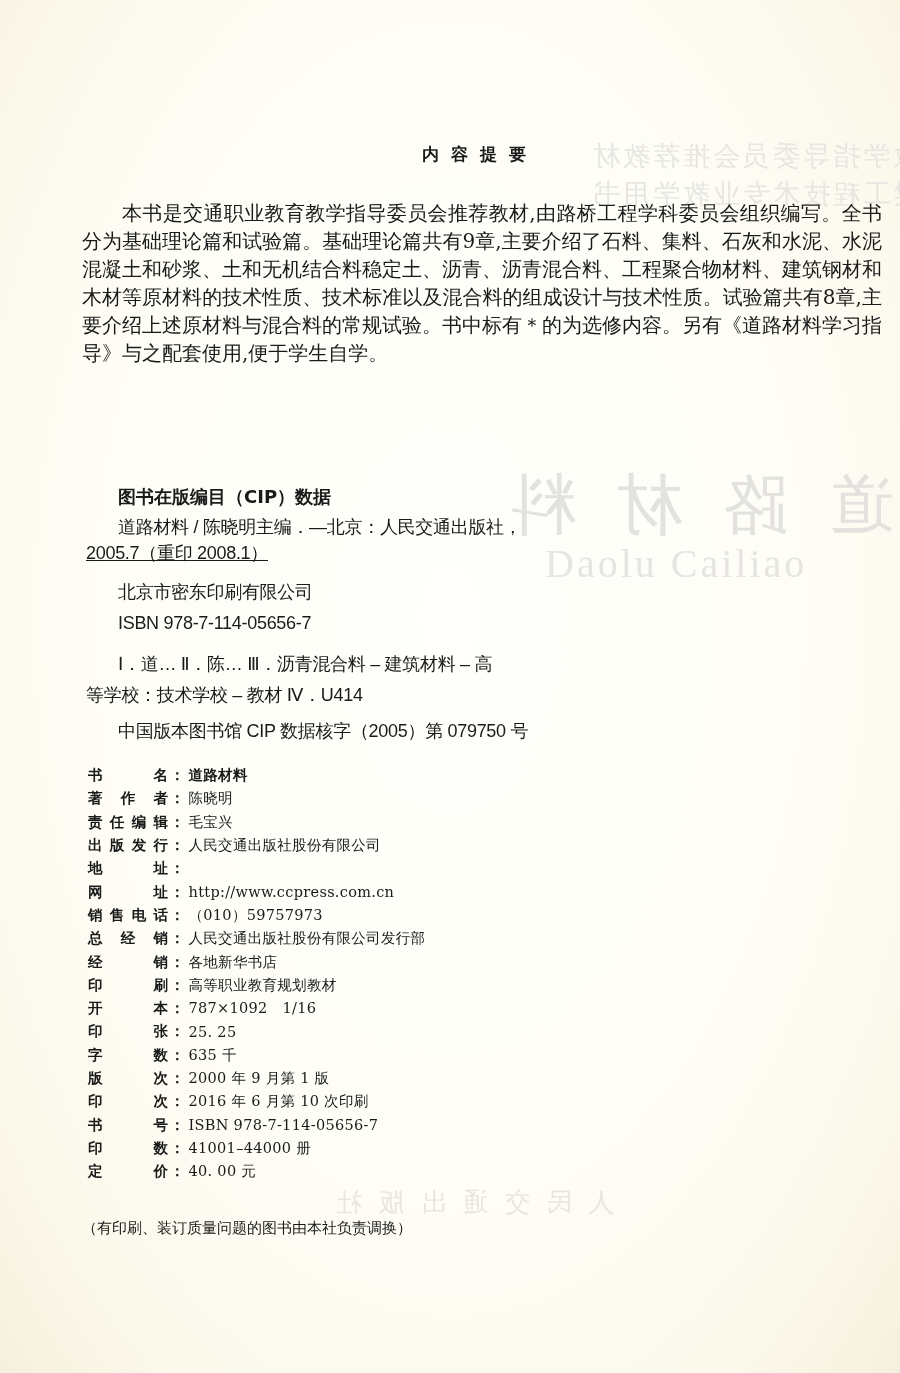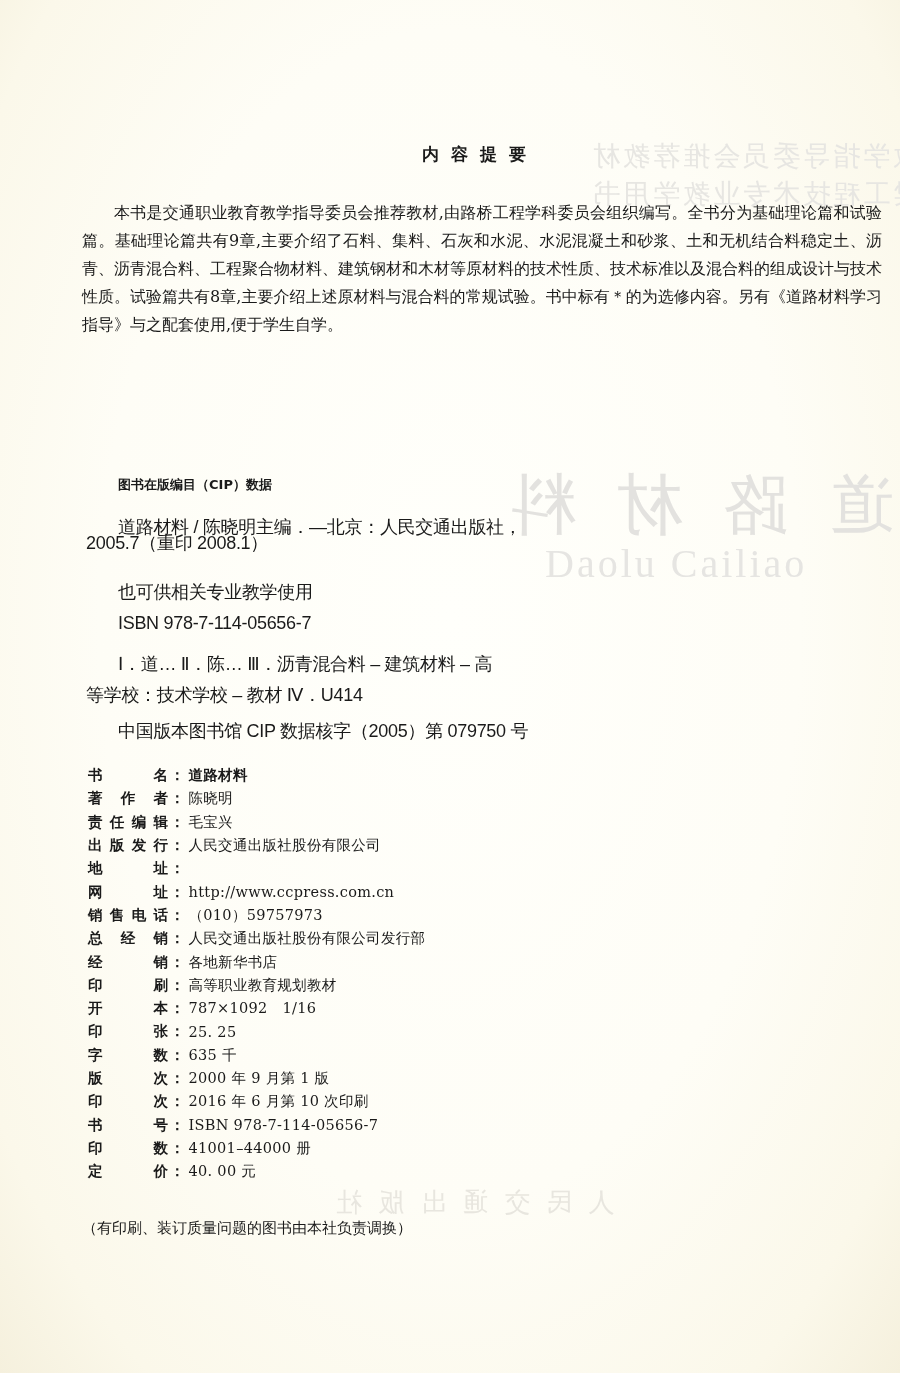--- a/index.html
+++ b/index.html
@@ -43,43 +43,43 @@
       font-family: "DejaVu Sans", sans-serif;
       font-weight: bold;
       font-size: 17px;
       letter-spacing: 12px;
     }
     .synopsis {
       position: absolute;
       left: 82px;
       top: 199px;
       width: 800px;
-      font-size: 16px;
+      font-size: 20px;
       line-height: 28px;
       text-align: justify;
     }
     .synopsis p {
       margin: 0;
       text-indent: 2em;
     }
     .cip {
       position: absolute;
       left: 82px;
       top: 468px;
       width: 560px;
       font-family: "Liberation Sans", sans-serif;
       font-size: 18px;
     }
     .cip-title {
       position: absolute;
       left: 36px;
-      top: 8px;
+      top: 17px;
       font-weight: bold;
       font-family: "DejaVu Sans", sans-serif;
-      font-size: 13px;
+      font-size: 18px;
       white-space: nowrap;
     }
     .cip-line {
       position: absolute;
       white-space: nowrap;
       letter-spacing: -0.3px;
     }
     .details {
       position: absolute;
       left: 88px;
@@ -130,22 +130,22 @@
   <div class="ghost g5">人民交通出版社</div>
 
   <div class="heading">内容提要</div>
   <div class="synopsis">
     <p>本书是交通职业教育教学指导委员会推荐教材,由路桥工程学科委员会组织编写。全书分为基础理论篇和试验篇。基础理论篇共有9章,主要介绍了石料、集料、石灰和水泥、水泥混凝土和砂浆、土和无机结合料稳定土、沥青、沥青混合料、工程聚合物材料、建筑钢材和木材等原材料的技术性质、技术标准以及混合料的组成设计与技术性质。试验篇共有8章,主要介绍上述原材料与混合料的常规试验。书中标有＊的为选修内容。另有《道路材料学习指导》与之配套使用,便于学生自学。</p>
   </div>
 
   <div class="cip">
     <div class="cip-title">图书在版编目（CIP）数据</div>
     <div class="cip-line" style="left:36px; top:47px;">道路材料 / 陈晓明主编．—北京：人民交通出版社，</div>
-    <div class="cip-line" style="left:4px; top:63px;">2005.7（重印 2008.1）</div>
-    <div class="cip-line" style="left:36px; top:112px;">也可供相关专业教学使用</div>
+    <div class="cip-line" style="left:4px; top:73px;text-decoration:underline;">2005.7（重印 2008.1）</div>
+    <div class="cip-line" style="left:36px; top:112px;">北京市密东印刷有限公司</div>
     <div class="cip-line" style="left:36px; top:145px;">ISBN 978-7-114-05656-7</div>
     <div class="cip-line" style="left:36px; top:184px;">Ⅰ．道…  Ⅱ．陈…  Ⅲ．沥青混合料 – 建筑材料 – 高</div>
     <div class="cip-line" style="left:4px; top:215px;">等学校：技术学校 – 教材  Ⅳ．U414</div>
     <div class="cip-line" style="left:36px; top:251px;">中国版本图书馆 CIP 数据核字（2005）第 079750 号</div>
   </div>
 
   <div class="details" id="details">
       <div class="row">
         <span class="lbl">
           <span>书</span>

